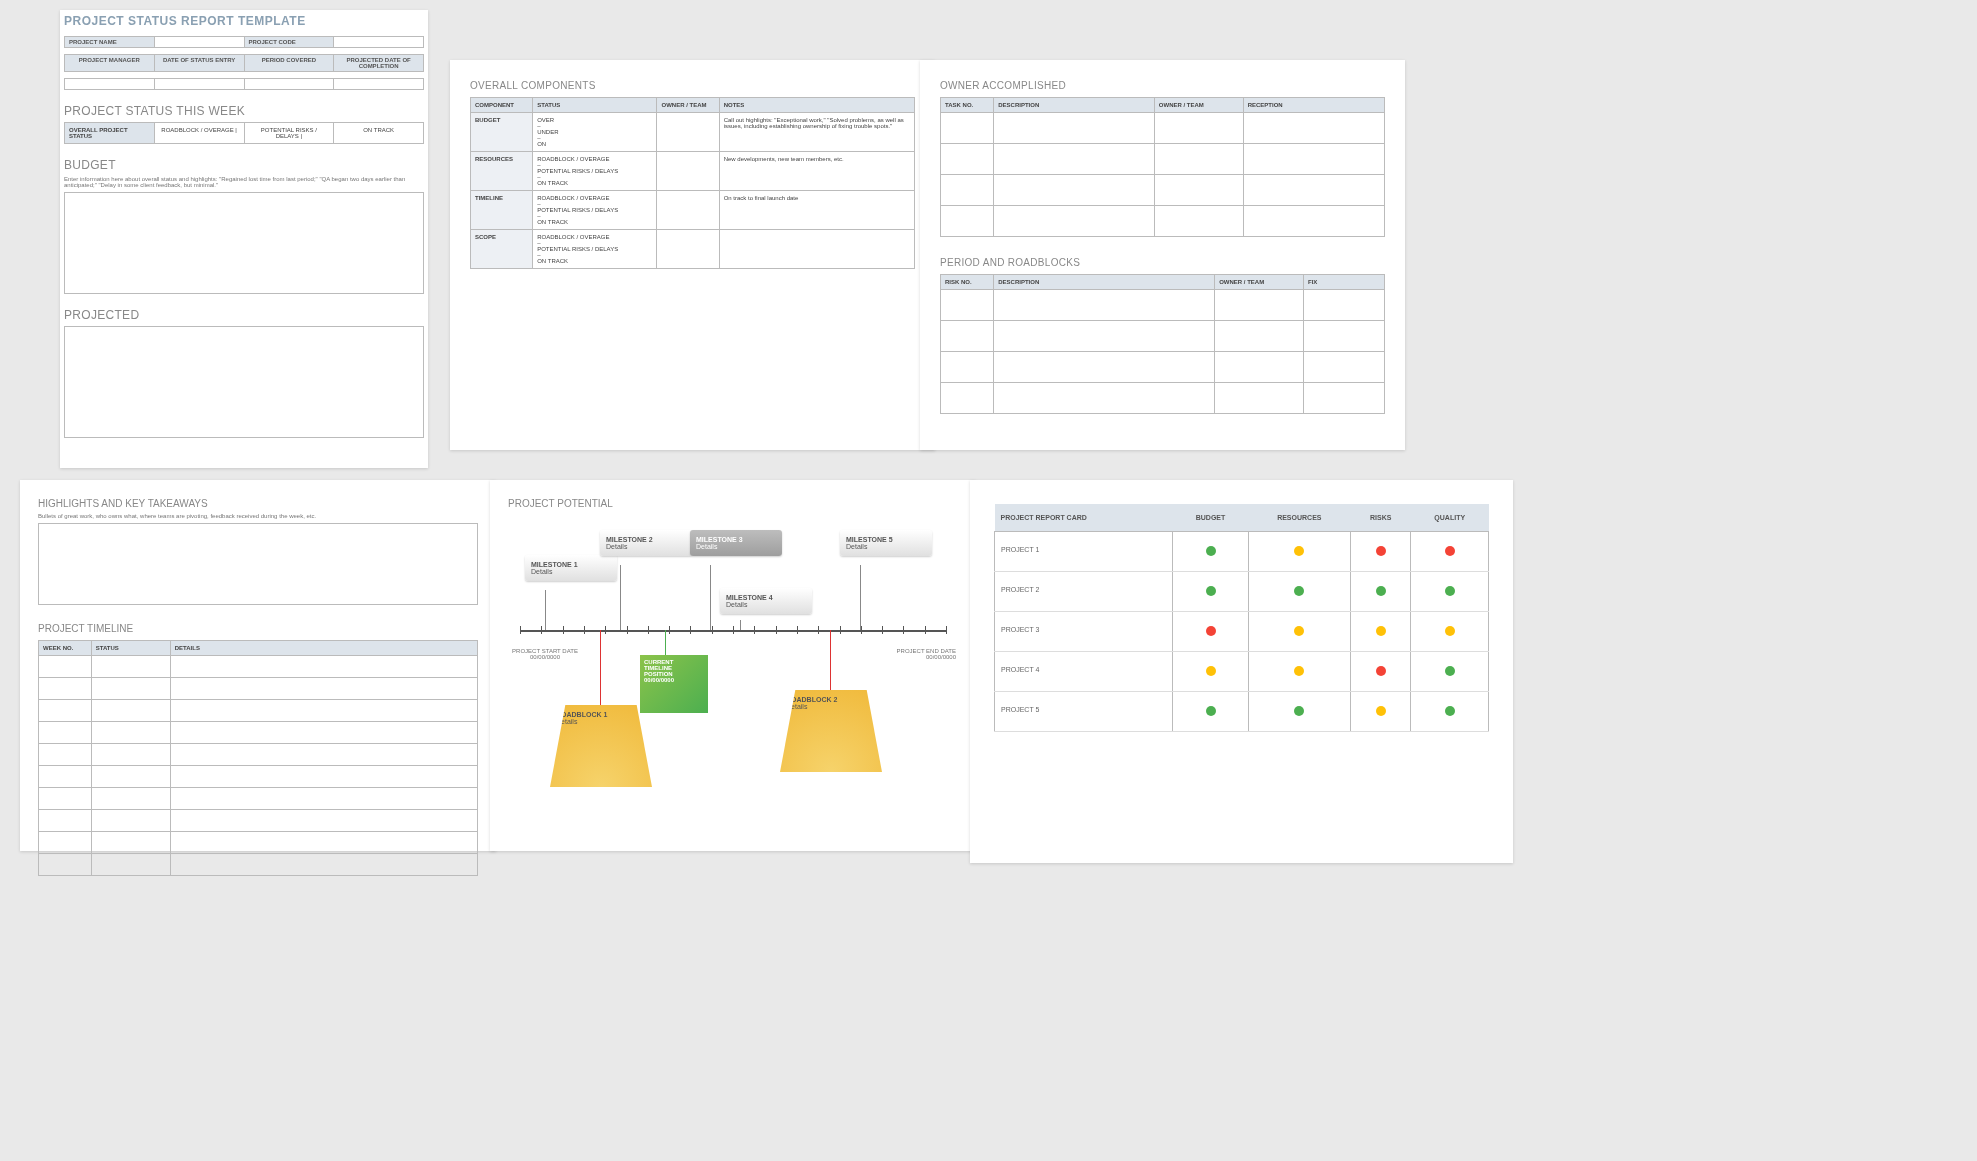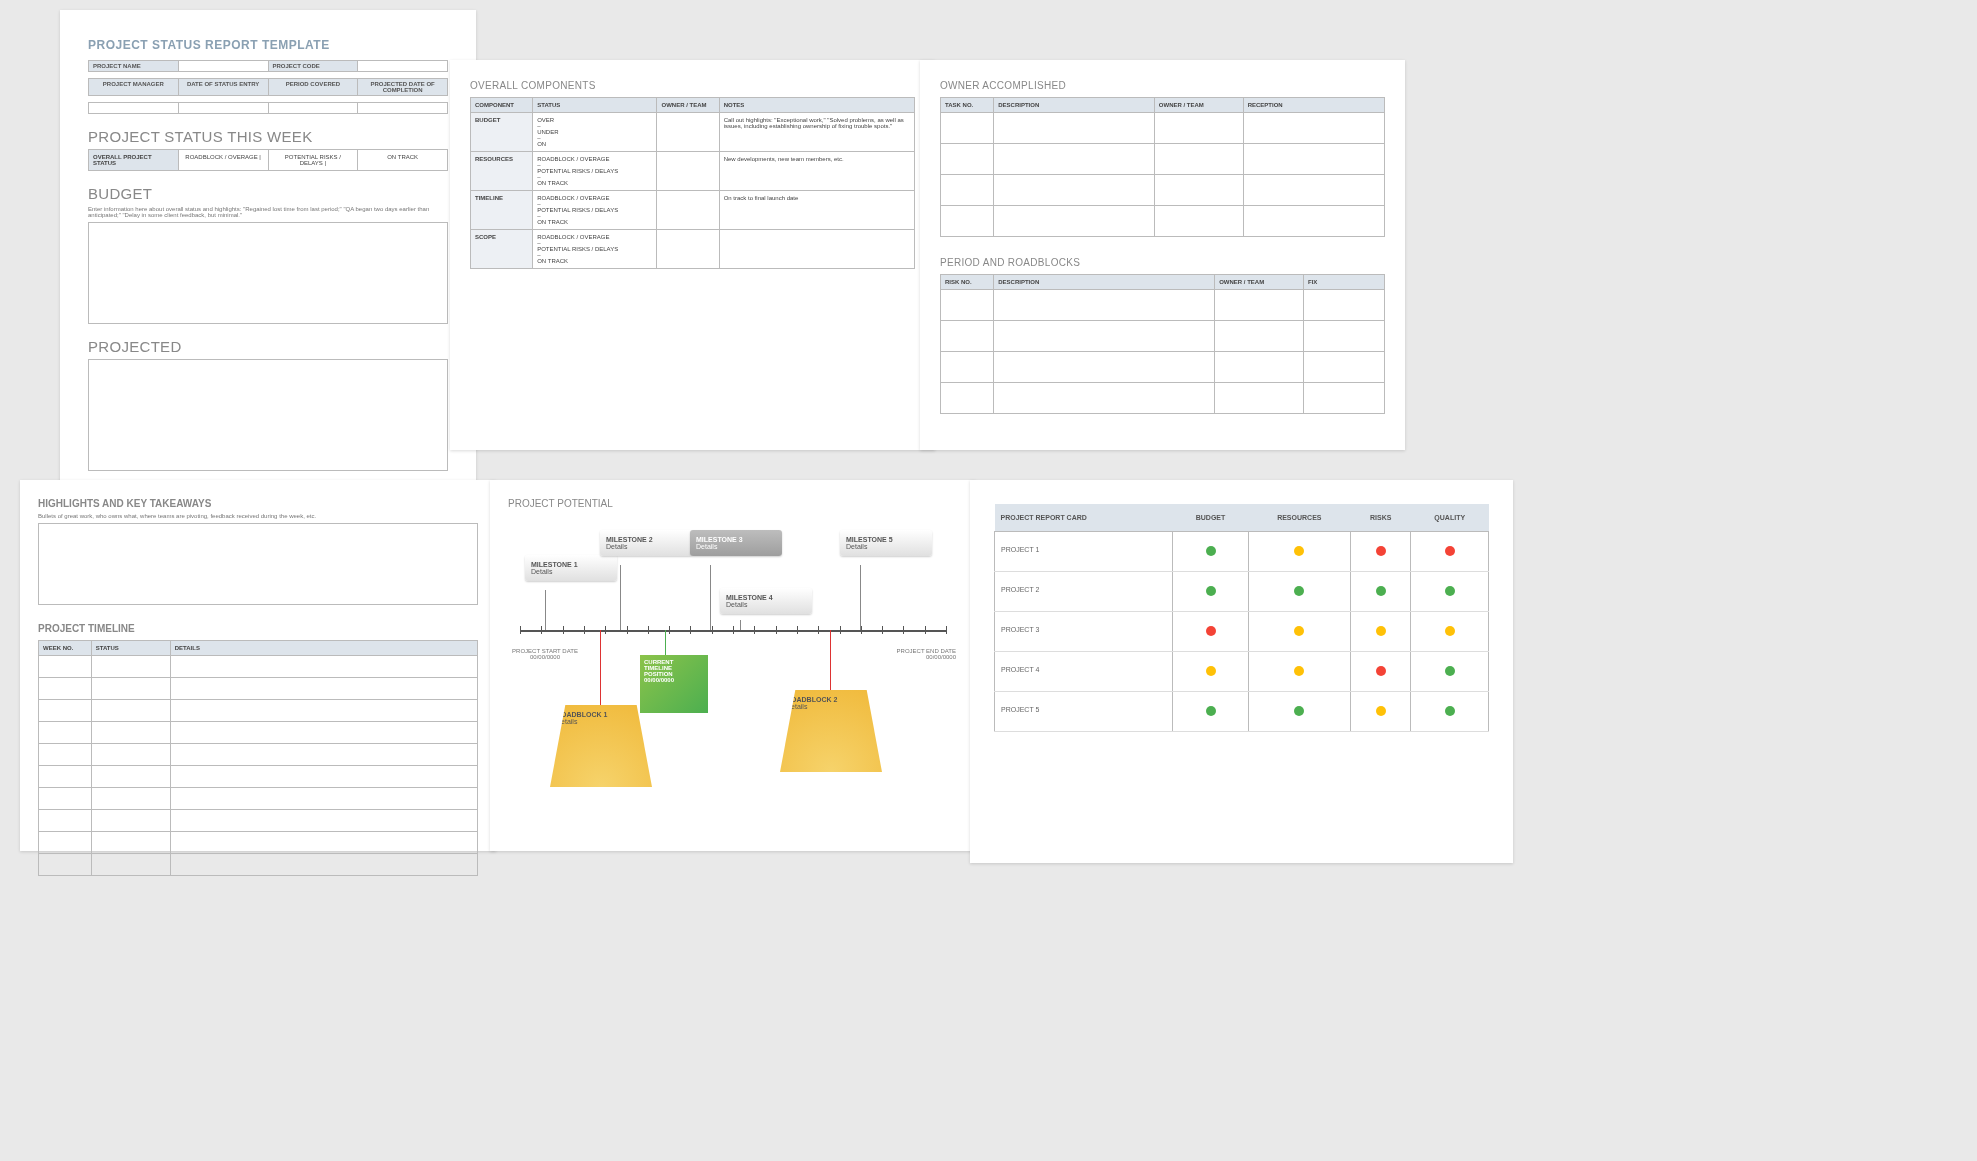--- a/index.html
+++ b/index.html
@@ -1,46 +1,46 @@
 <!DOCTYPE html>
 <html><head>
 <meta charset="utf-8">
 <style>
   html,body{margin:0;padding:0;background:#e9e9e9;font-family:"Segoe UI",Arial,sans-serif;font-size:10px;color:#444}
   .stage{width:1977px;height:1161px;position:relative}
   .page{position:absolute;background:#fff;box-shadow:0 1px 3px rgba(0,0,0,.15)}
   
-  .p1{left:60px;top:10px;width:360px;height:450px;padding:28px}
+  .p1{left:60px;top:10px;width:360px;height:450px;padding:4px}
   .p1 h1{font-size:12px;font-weight:700;color:#8aa0b2;letter-spacing:.5px;margin:0 0 8px 0}
   .hdrRow{display:flex;border:1px solid #bbb;margin-bottom:6px}
   .hdrCell{flex:1;border-left:1px solid #bbb;padding:2px 4px;font-size:6px;color:#555}
   .hdrCell:first-child{border-left:none}
   .hdrLbl{background:#dde4eb;font-weight:600}
-  .sect{font-size:15px;color:#888;margin:14px 0 4px 0;letter-spacing:.3px}
+  .sect{font-size:12px;color:#888;margin:14px 0 4px 0;letter-spacing:.3px}
   .statusBar{border:1px solid #bbb;display:flex;font-size:6px}
   .statusBar .sc{flex:1;padding:4px 4px;border-left:1px solid #bbb;text-align:center}
   .statusBar .sc:first-child{border-left:none;background:#dde4eb;font-weight:600;text-align:left}
   .tiny{font-size:6px;color:#777;margin:4px 0}
   .box{border:1px solid #bbb;height:100px}
   
   .p2{left:450px;top:60px;width:445px;height:350px;padding:20px}
   .p2 h2,.p3 h2{font-size:10px;color:#888;margin:0 0 6px 0;font-weight:500;letter-spacing:.3px}
   table{border-collapse:collapse;width:100%;font-size:6px}
   th,td{border:1px solid #bbb;padding:4px;text-align:left;vertical-align:top}
   th{background:#dde4eb;font-weight:600}
   td.rowh{background:#edf0f4;font-weight:600;width:14%}
   .p2 td.st{width:28%}
   .p2 td.own{width:14%}
   
   .p3{left:920px;top:60px;width:445px;height:350px;padding:20px}
   .p3 table td{height:22px}
   .p3 .gap{height:20px}
   
   .p4{left:20px;top:480px;width:440px;height:335px;padding:18px}
-  .p4 h2{font-size:10px;color:#888;margin:0 0 2px 0;font-weight:700}
+  .p4 h2{font-size:10px;color:#888;margin:0 0 2px 0;font-weight:400}
   .p4 table{margin-top:6px}
   .p4 table td{height:13px}
   .p4 .box{height:80px}
   
   .p5{left:490px;top:480px;width:450px;height:335px;padding:18px;position:relative}
   .p5 h2{font-size:10px;color:#888;margin:0 0 2px 0;font-weight:500}
   .tl{position:absolute;left:30px;right:30px;top:150px;height:2px;background:#555}
   .tick{position:absolute;top:-4px;width:1px;height:8px;background:#555}
   .ms{position:absolute;width:80px;padding:6px;font-size:7px;color:#555;background:linear-gradient(#fff,#e0e0e0);border-radius:3px;box-shadow:0 1px 2px rgba(0,0,0,.2)}
   .ms.dark{background:linear-gradient(#bdbdbd,#9e9e9e);color:#fff}

